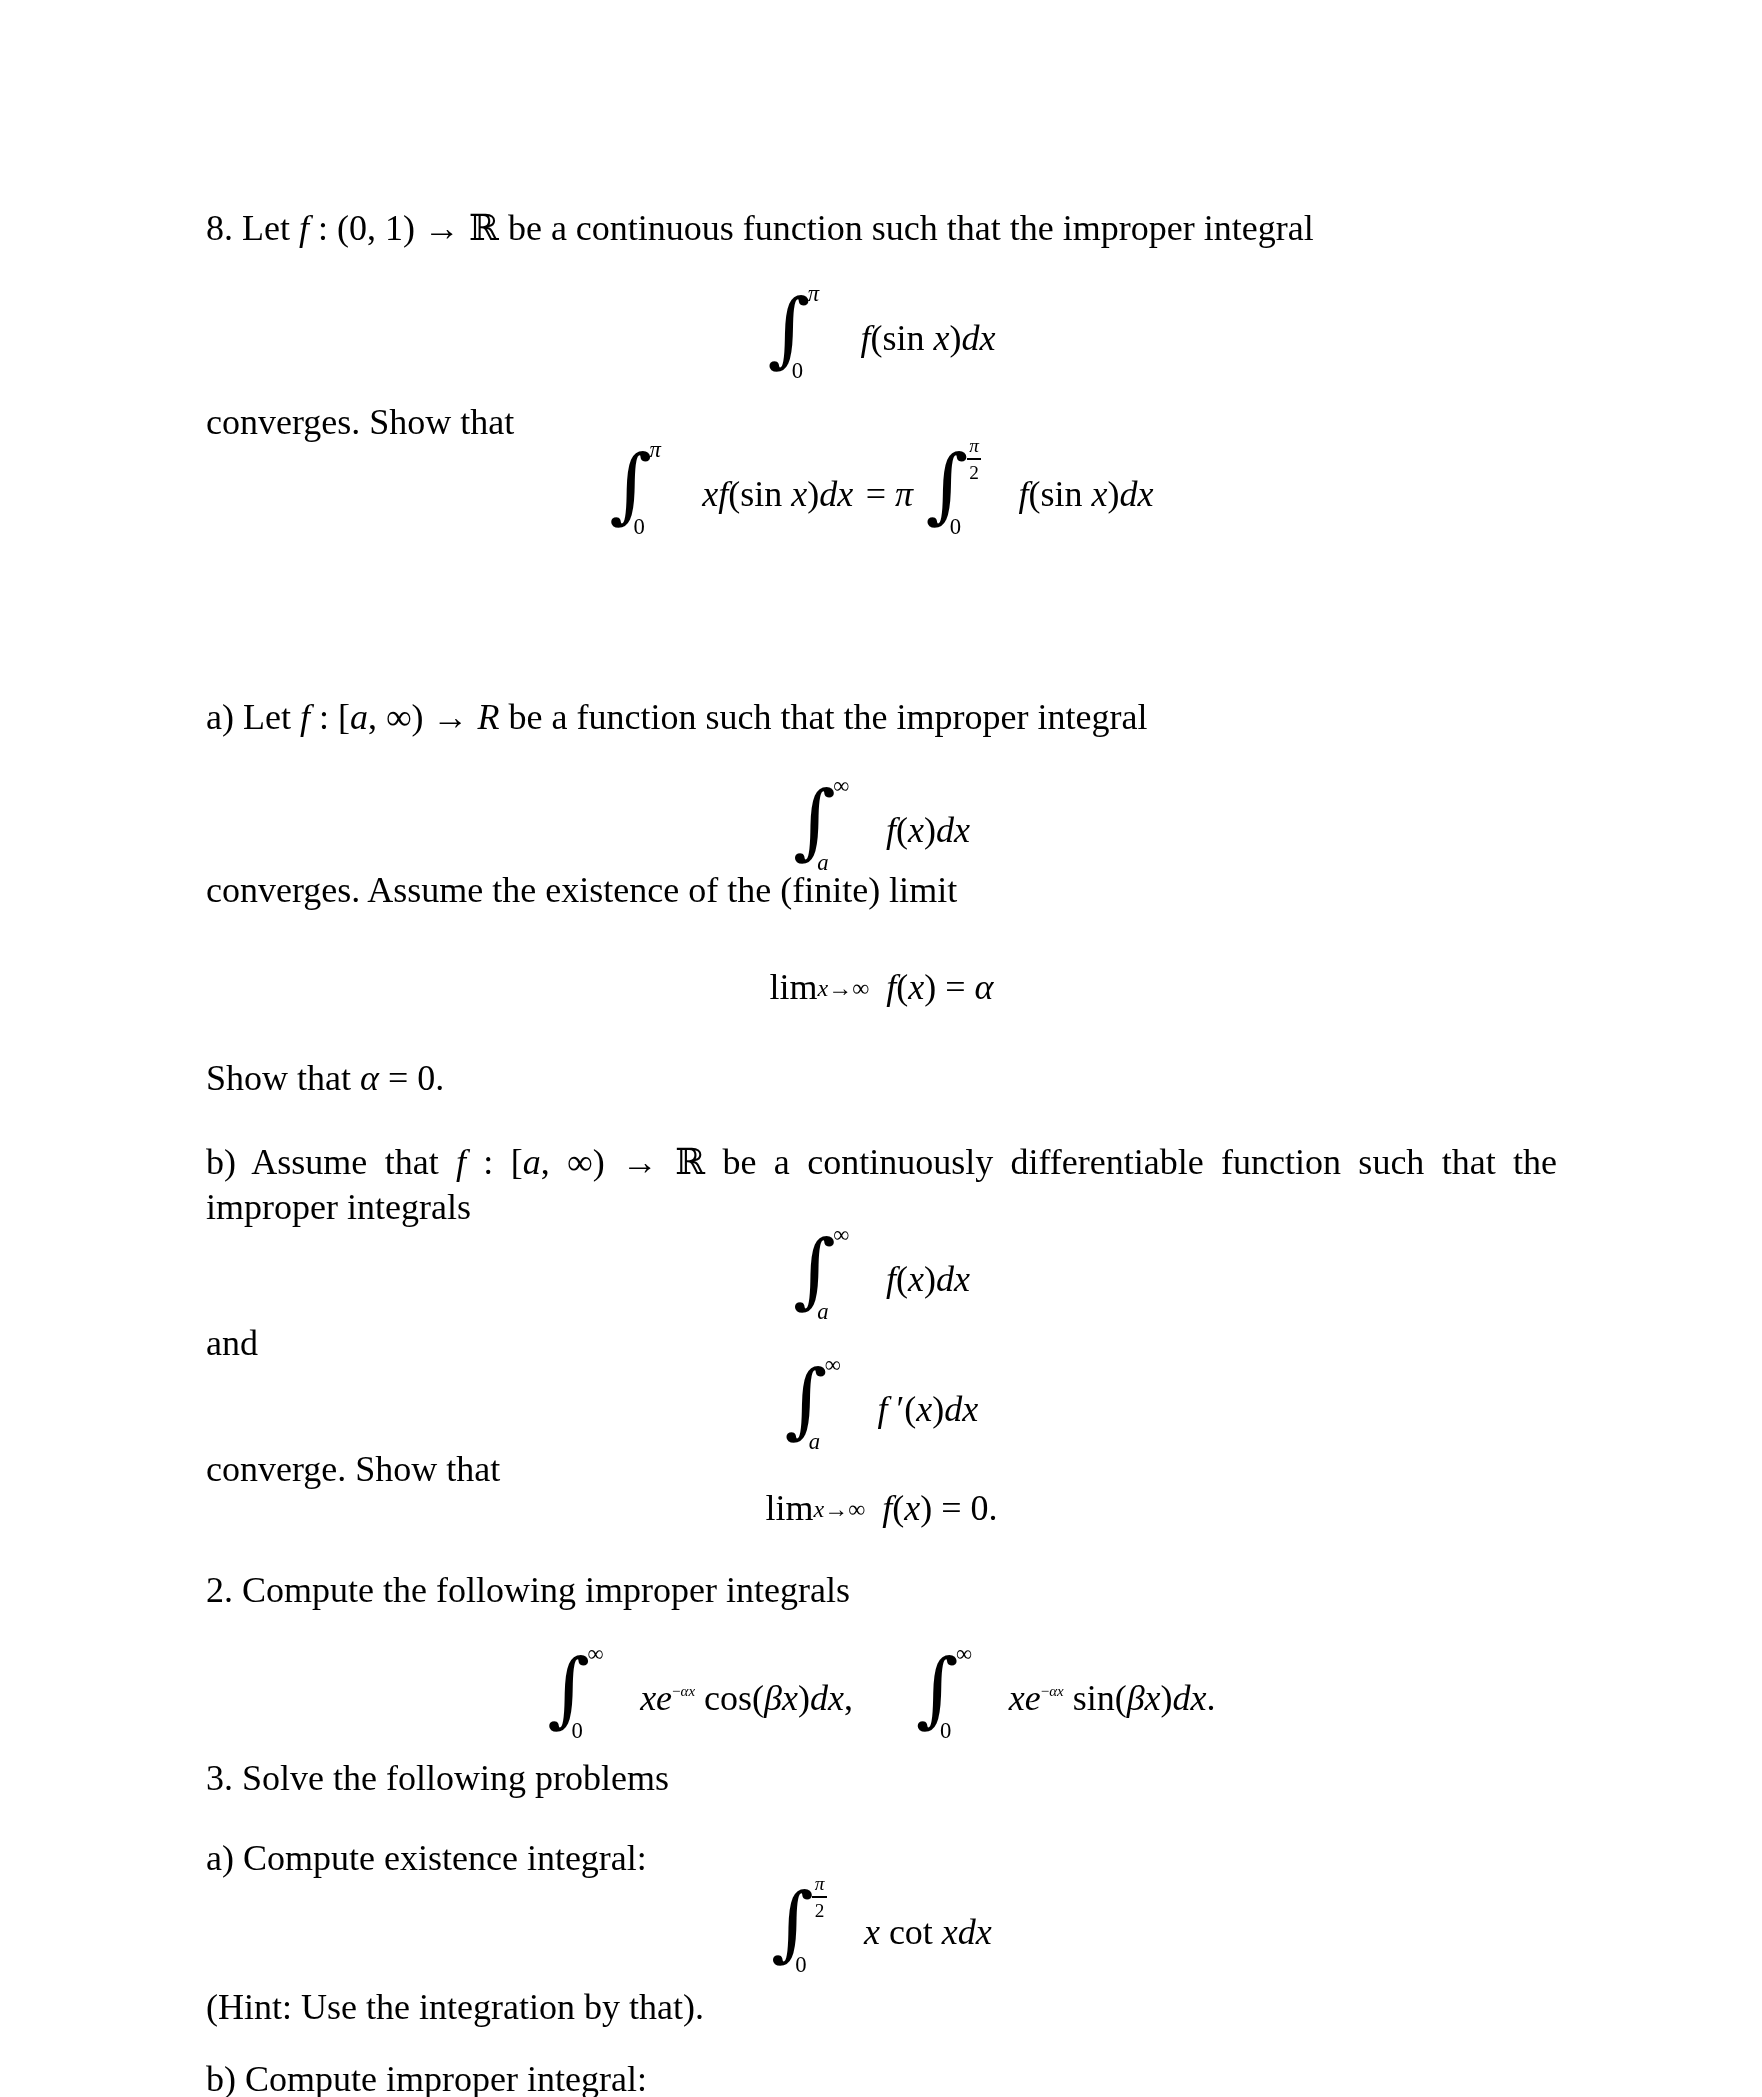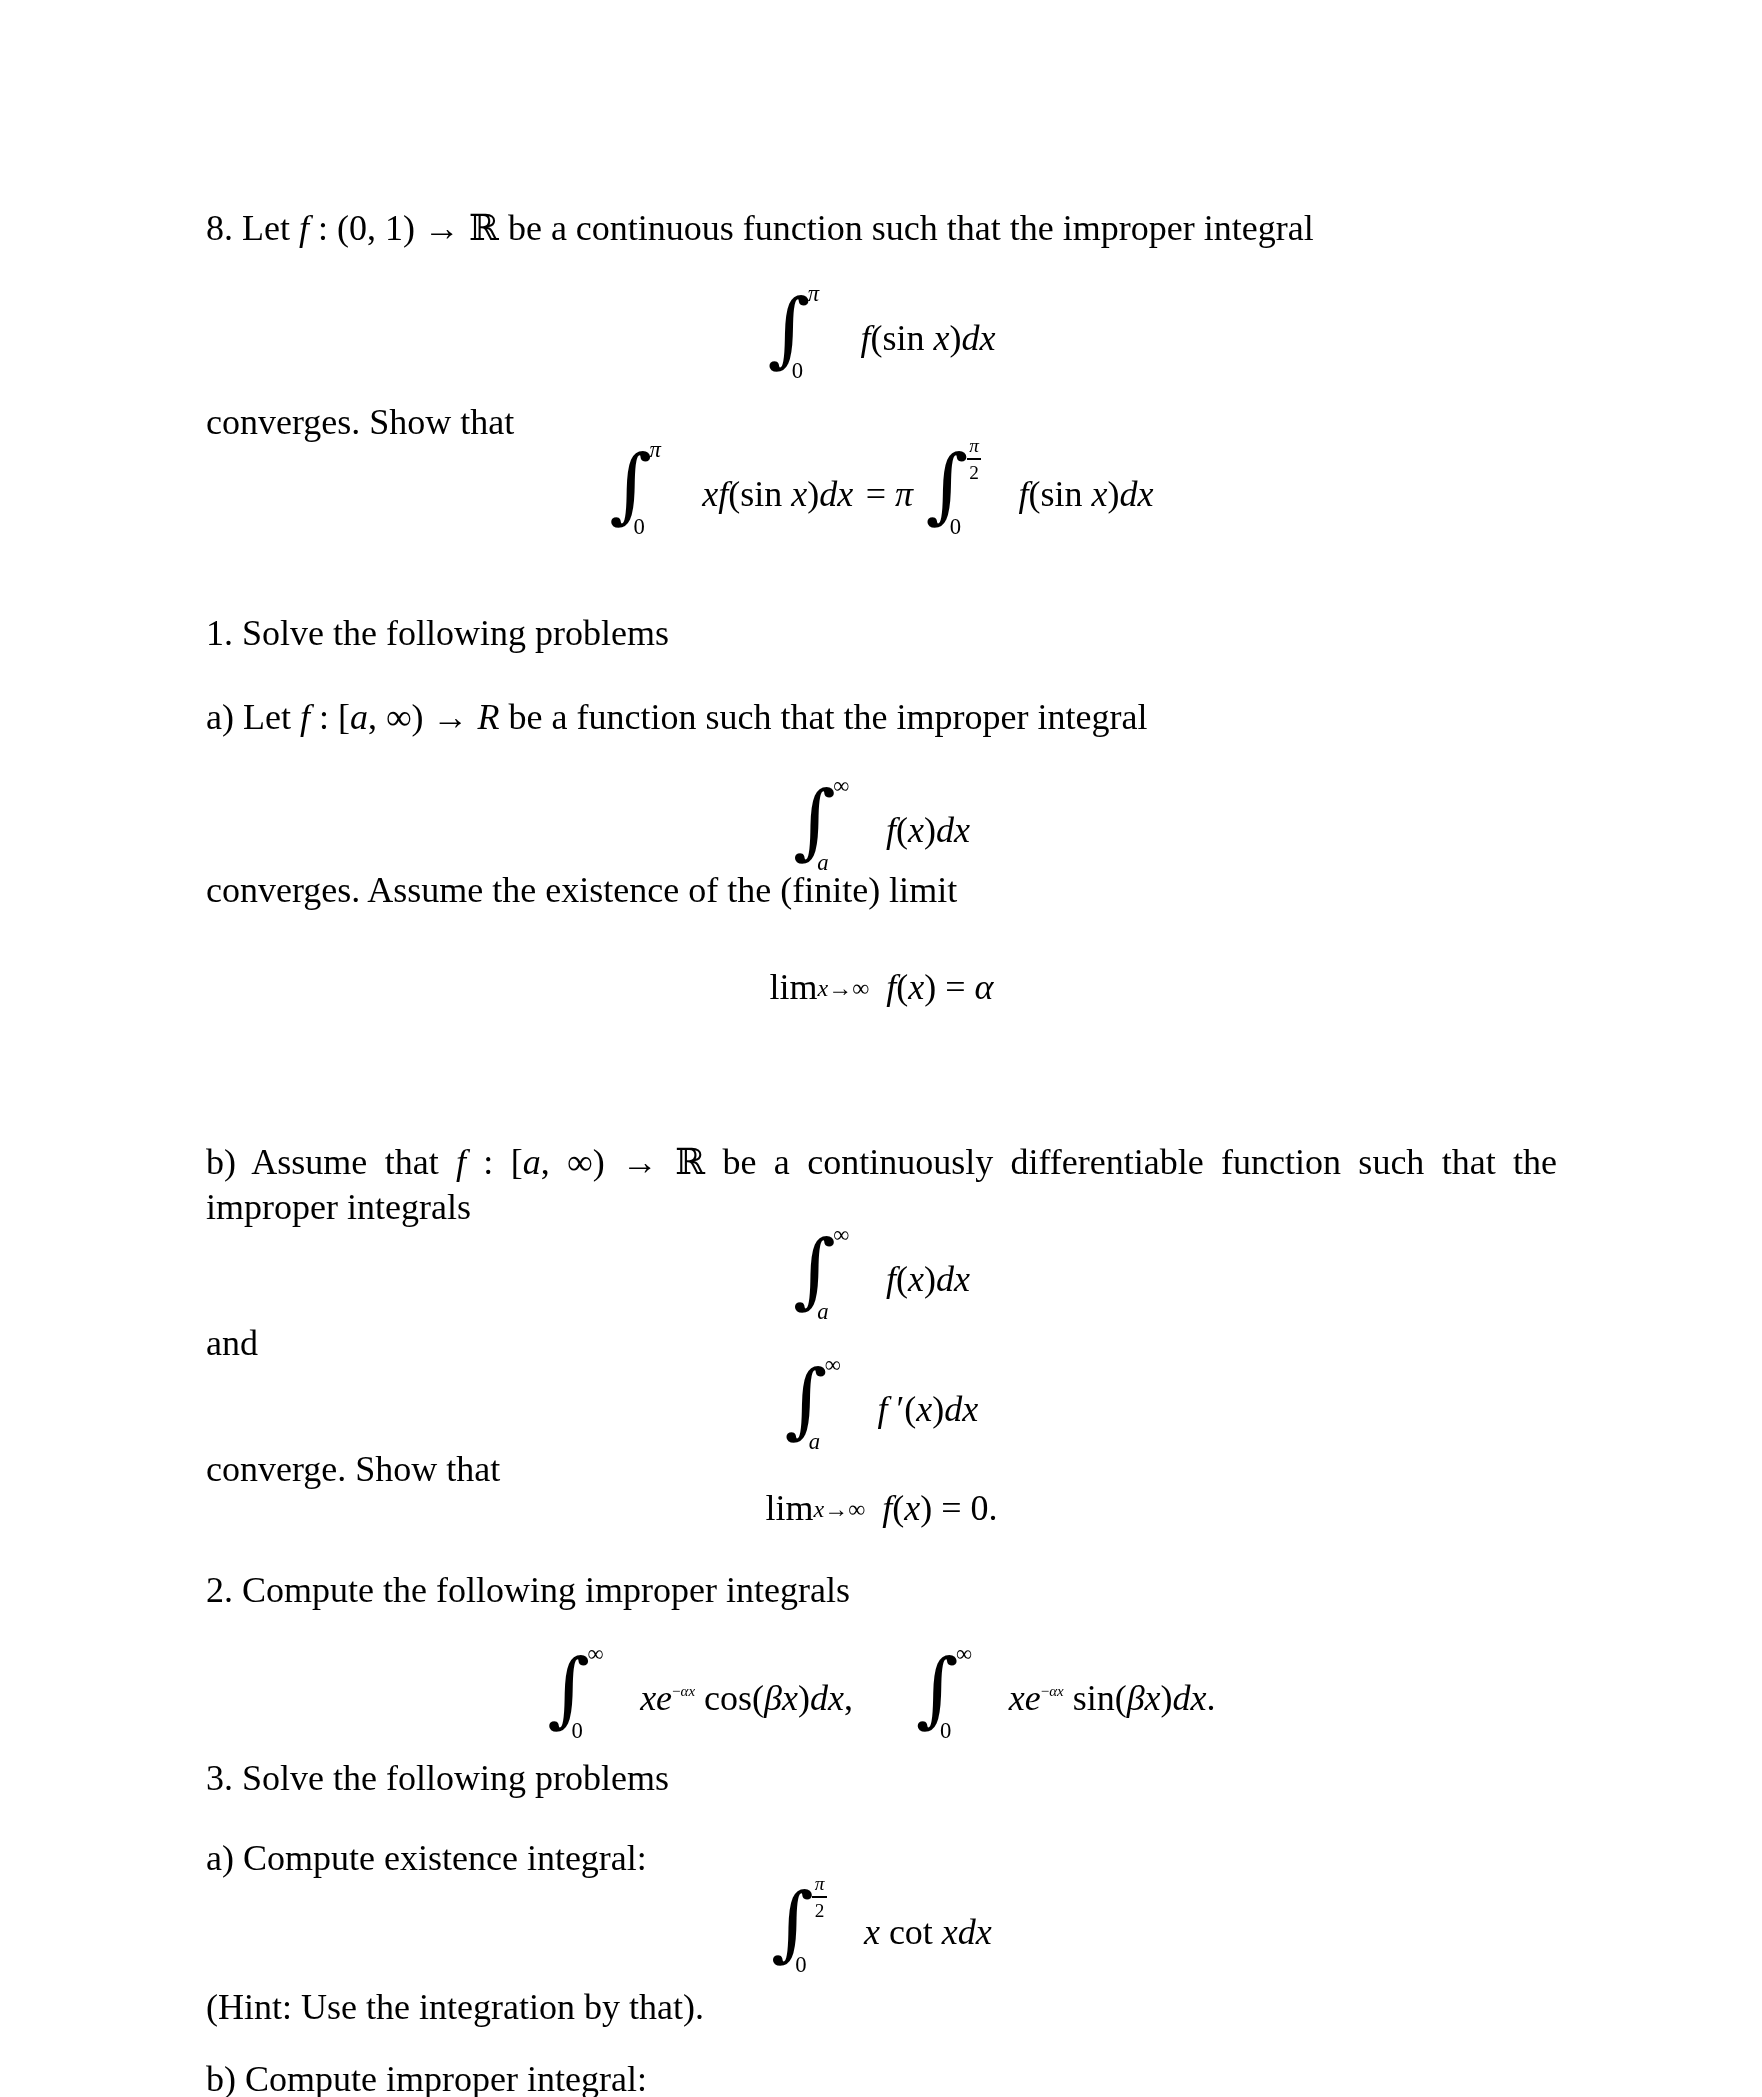--- a/index.html
+++ b/index.html
@@ -161,21 +161,20 @@
           <span class="n"><i>π</i></span>
           <span class="fbar"></span>
           <span class="d">2</span>
         </span>
       </span>
       <span class="int-lower">0</span>
     </span>
     <span class="int-body"><i>f</i>(sin <i>x</i>)<i>dx</i></span>
   </div>
 
-  <div class="tb b5">1. Solve the following problems</div>
 
   <div class="tb b6">a) Let <i>f</i> : [<i>a</i>, ∞) → <i>R</i> be a function such that the improper integral</div>
 
   <div class="disp b7">
     <span class="bigint">
       <span class="int-glyph">∫</span>
       <span class="int-upper">∞</span>
       <span class="int-lower"><i>a</i></span>
     </span>
     <span class="int-body"><i>f</i>(<i>x</i>)<i>dx</i></span>
@@ -184,20 +183,21 @@
   <div class="tb b8">converges. Assume the existence of the (finite) limit</div>
 
   <div class="tb center b9">
     <span class="lim">
       <span class="lim-top">lim</span>
       <span class="lim-sub"><i>x</i>→∞</span>
     </span>
     <span class="lim-rest"><i>f</i>(<i>x</i>) = <i>α</i></span>
   </div>
 
+  <div class="tb b10">Show that <i>α</i> = 0.</div>
 
   <div class="tb b11">
     <div class="jline">b) Assume that <i>f</i> : [<i>a</i>, ∞) → ℝ be a continuously differentiable function such that the</div>
     <div>improper integrals</div>
   </div>
 
   <div class="disp b12">
     <span class="bigint">
       <span class="int-glyph">∫</span>
       <span class="int-upper">∞</span>

